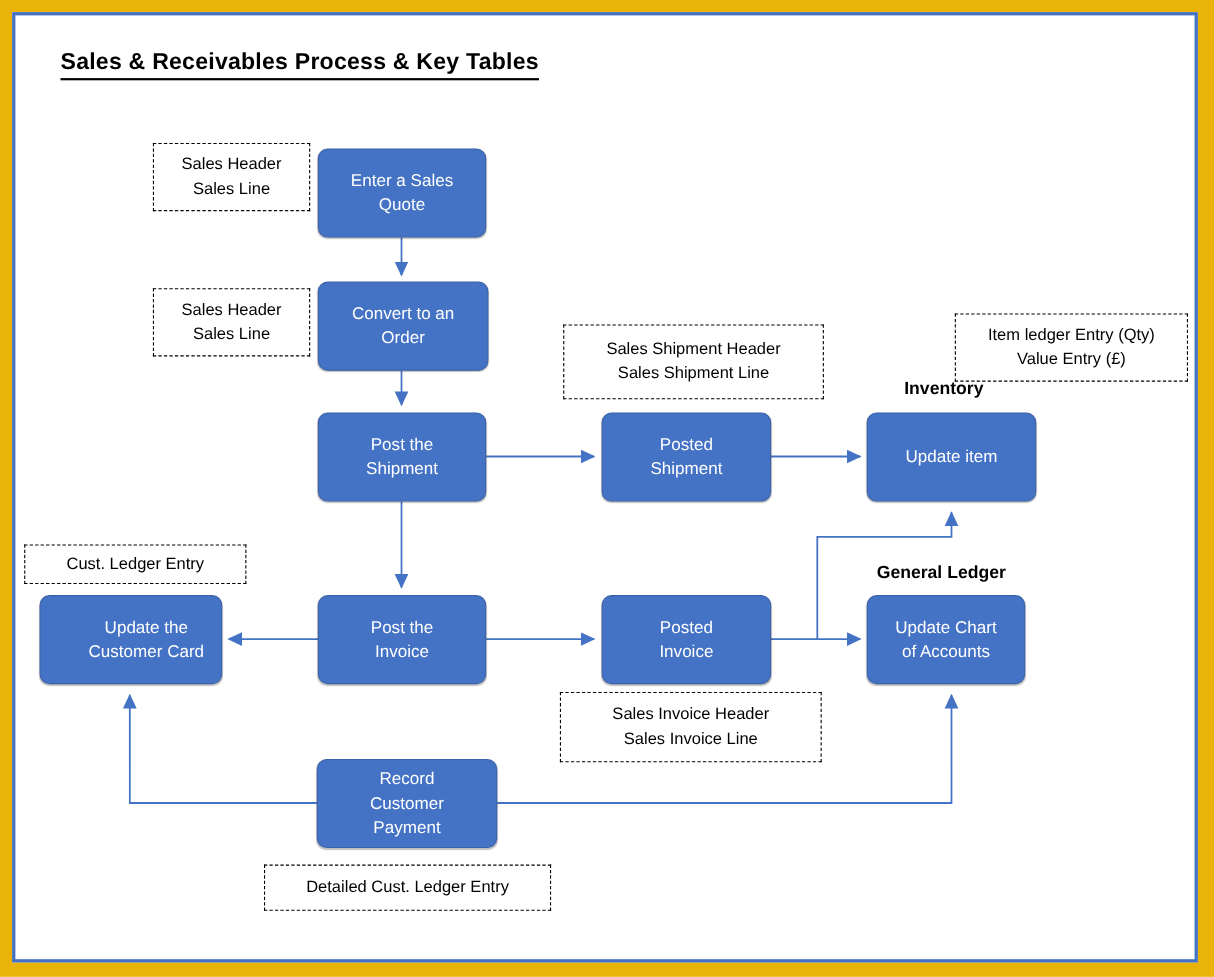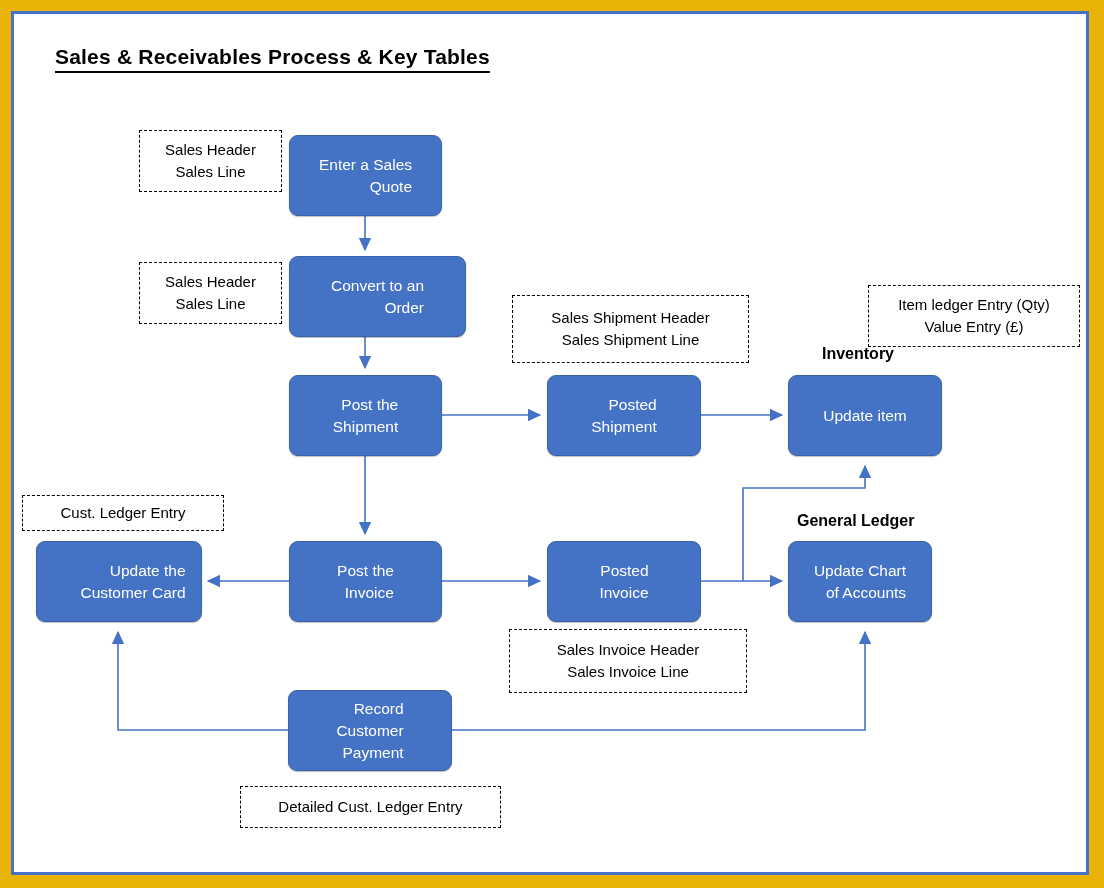--- a/index.html
+++ b/index.html
@@ -51,21 +51,21 @@
     box-sizing: border-box;
     color: #ffffff;
     font-size: 15.5px;
     line-height: 1.42;
     text-align: center;
     display: flex;
     align-items: center;
     justify-content: center;
     box-shadow: 0 1px 1px rgba(0,0,0,0.25);
   }
-  .node span { display: block; white-space: pre-line; text-align: right; }
+  .node span { display: block; white-space: pre-line; }
   
   .tablebox {
     position: absolute;
     background: transparent;
     border: 1.6px dashed #000000;
     box-sizing: border-box;
     color: #000000;
     font-size: 15px;
     line-height: 1.45;
     text-align: center;
@@ -167,21 +167,21 @@
 
   <div class="caption" style="left:822px; top:345px;">Inventory</div>
 
   <div class="caption" style="left:797px; top:512px;">General Ledger</div>
 
   <div class="node" style="left:289px; top:135px; width:153px; height:81px;">
     <span>Enter a Sales
 Quote</span>
   </div>
 
-  <div class="node" style="left:289px; top:256px; width:177px; height:81px;">
+  <div class="node" style="left:289px; top:256px; width:155px; height:81px;">
     <span>Convert to an
 Order</span>
   </div>
 
   <div class="node" style="left:289px; top:375px; width:153px; height:81px;">
     <span>Post the
 Shipment</span>
   </div>
 
   <div class="node" style="left:547px; top:375px; width:154px; height:81px;">

